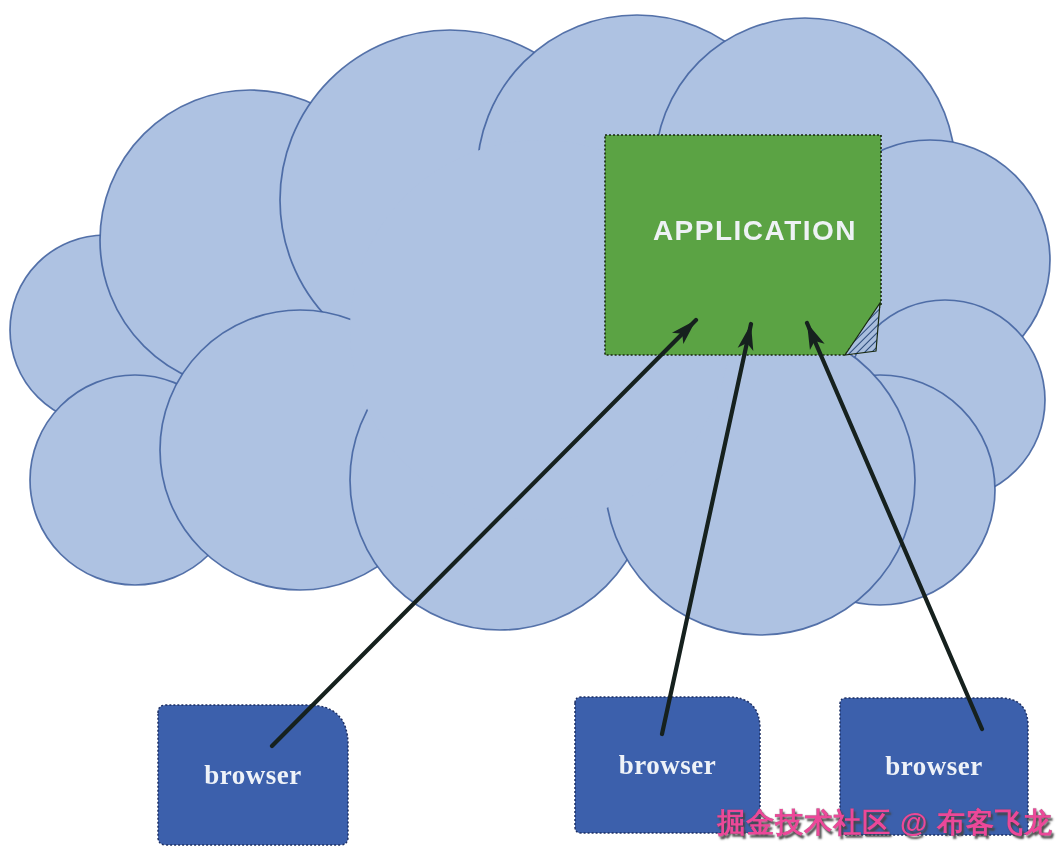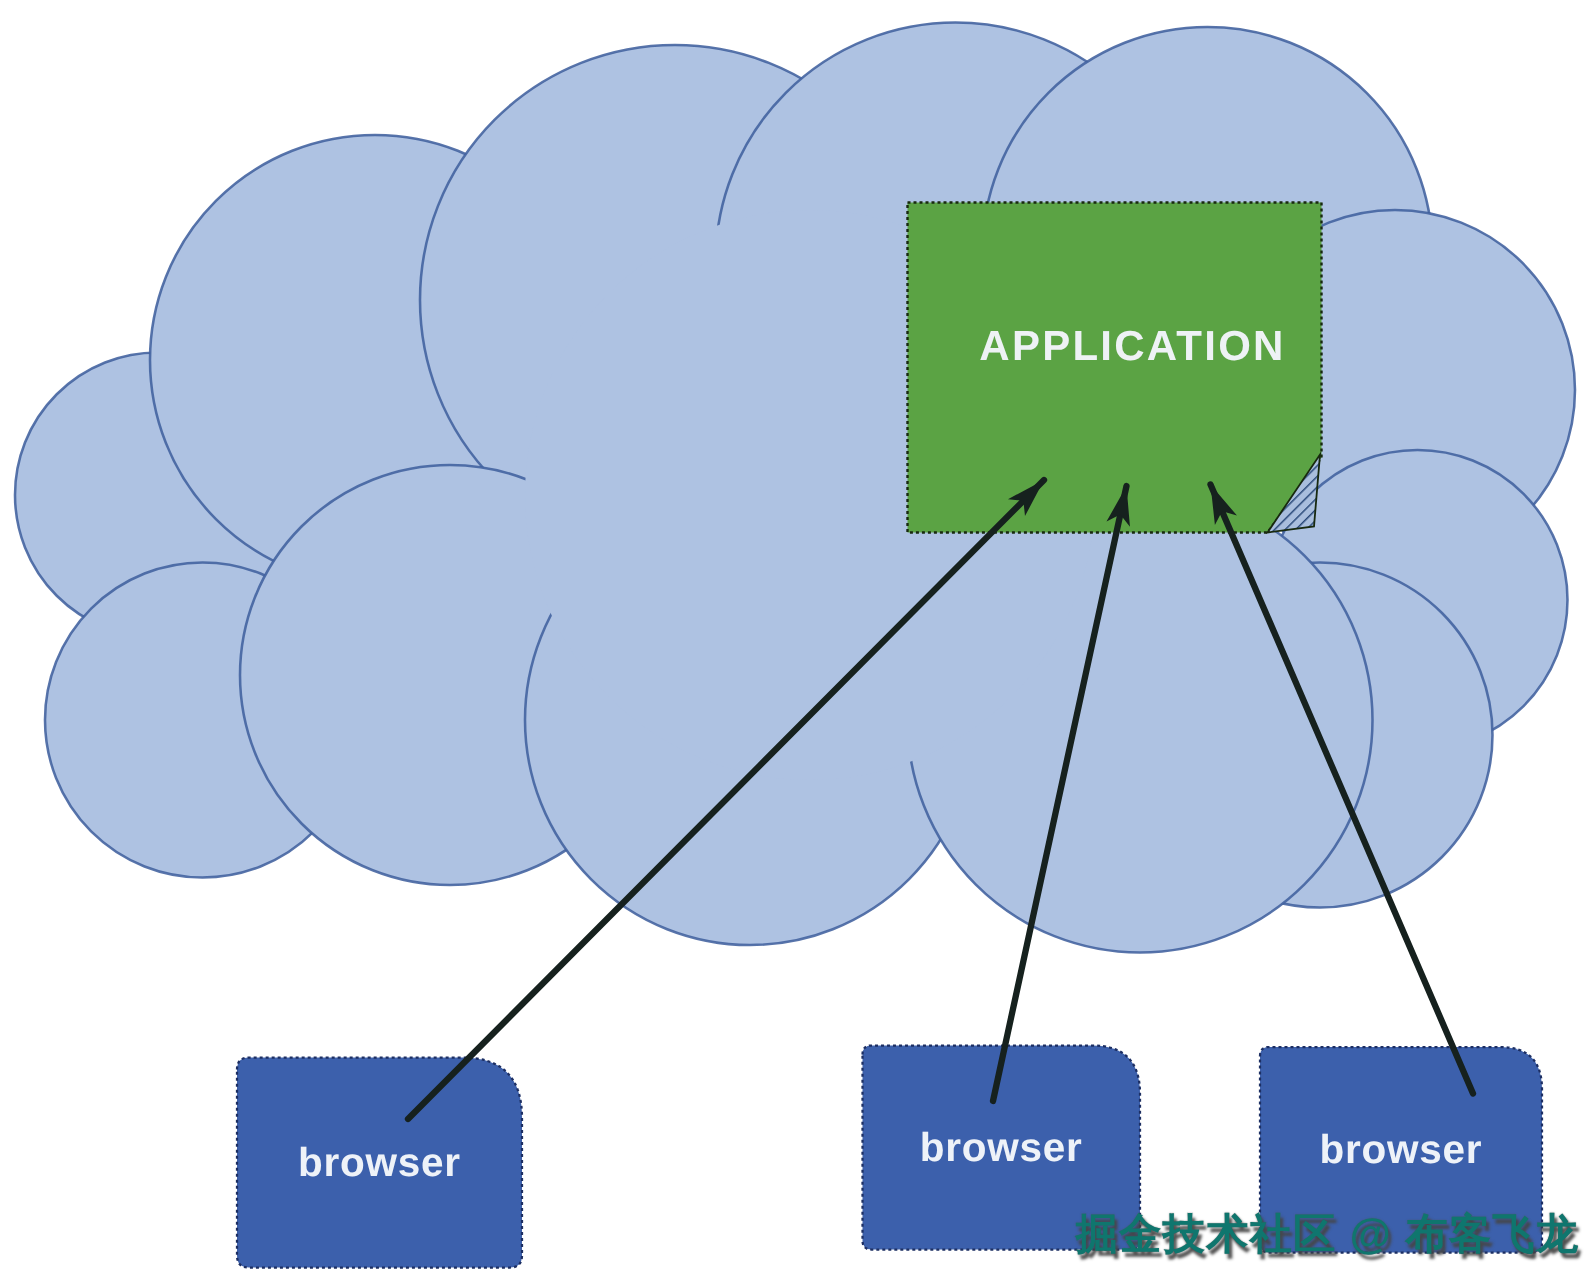--- a/index.html
+++ b/index.html
@@ -17,29 +17,29 @@
     text-align:center;line-height:36px;font-size:33px;
     color:#f2f5fa;letter-spacing:1px;
   }
   .app-label{
     left:605px;top:135px;width:300px;height:192px;
     display:flex;align-items:center;justify-content:center;
     font-size:28px;letter-spacing:1.5px;color:#eef2f5;
   }
   .browser-label{
     display:flex;align-items:center;justify-content:center;
-    font-size:27px;color:#eef2f8;letter-spacing:0.5px;
+    font-size:27px;color:#eef2f8;letter-spacing:0.5px;font-family:Liberation Serif, serif;
   }
   .browser-label.b1{left:158px;top:705px;width:190px;height:140px;}
   .browser-label.b2{left:575px;top:697px;width:185px;height:136px;}
   .browser-label.b3{left:840px;top:698px;width:188px;height:137px;}
   .watermark{
     right:10px;top:804px;
     font-size:28px;letter-spacing:1px;
-    color:#0f766e;
+    color:#ec4899;
     text-shadow:2px 3px 2px rgba(70,70,70,0.95), 0 0 1px rgba(80,80,80,0.8);
     white-space:nowrap;
   }
 </style>
 </head>
 <body>
 
 <div id="canvas">
 
   <svg id="diagram-svg" width="1063" height="857" viewBox="0 0 1063 857" xmlns="http://www.w3.org/2000/svg">

